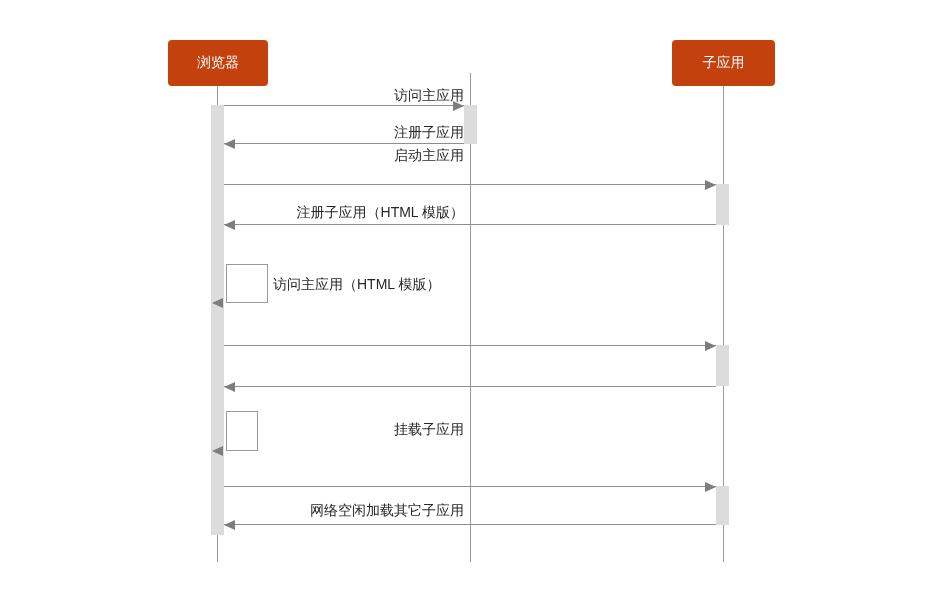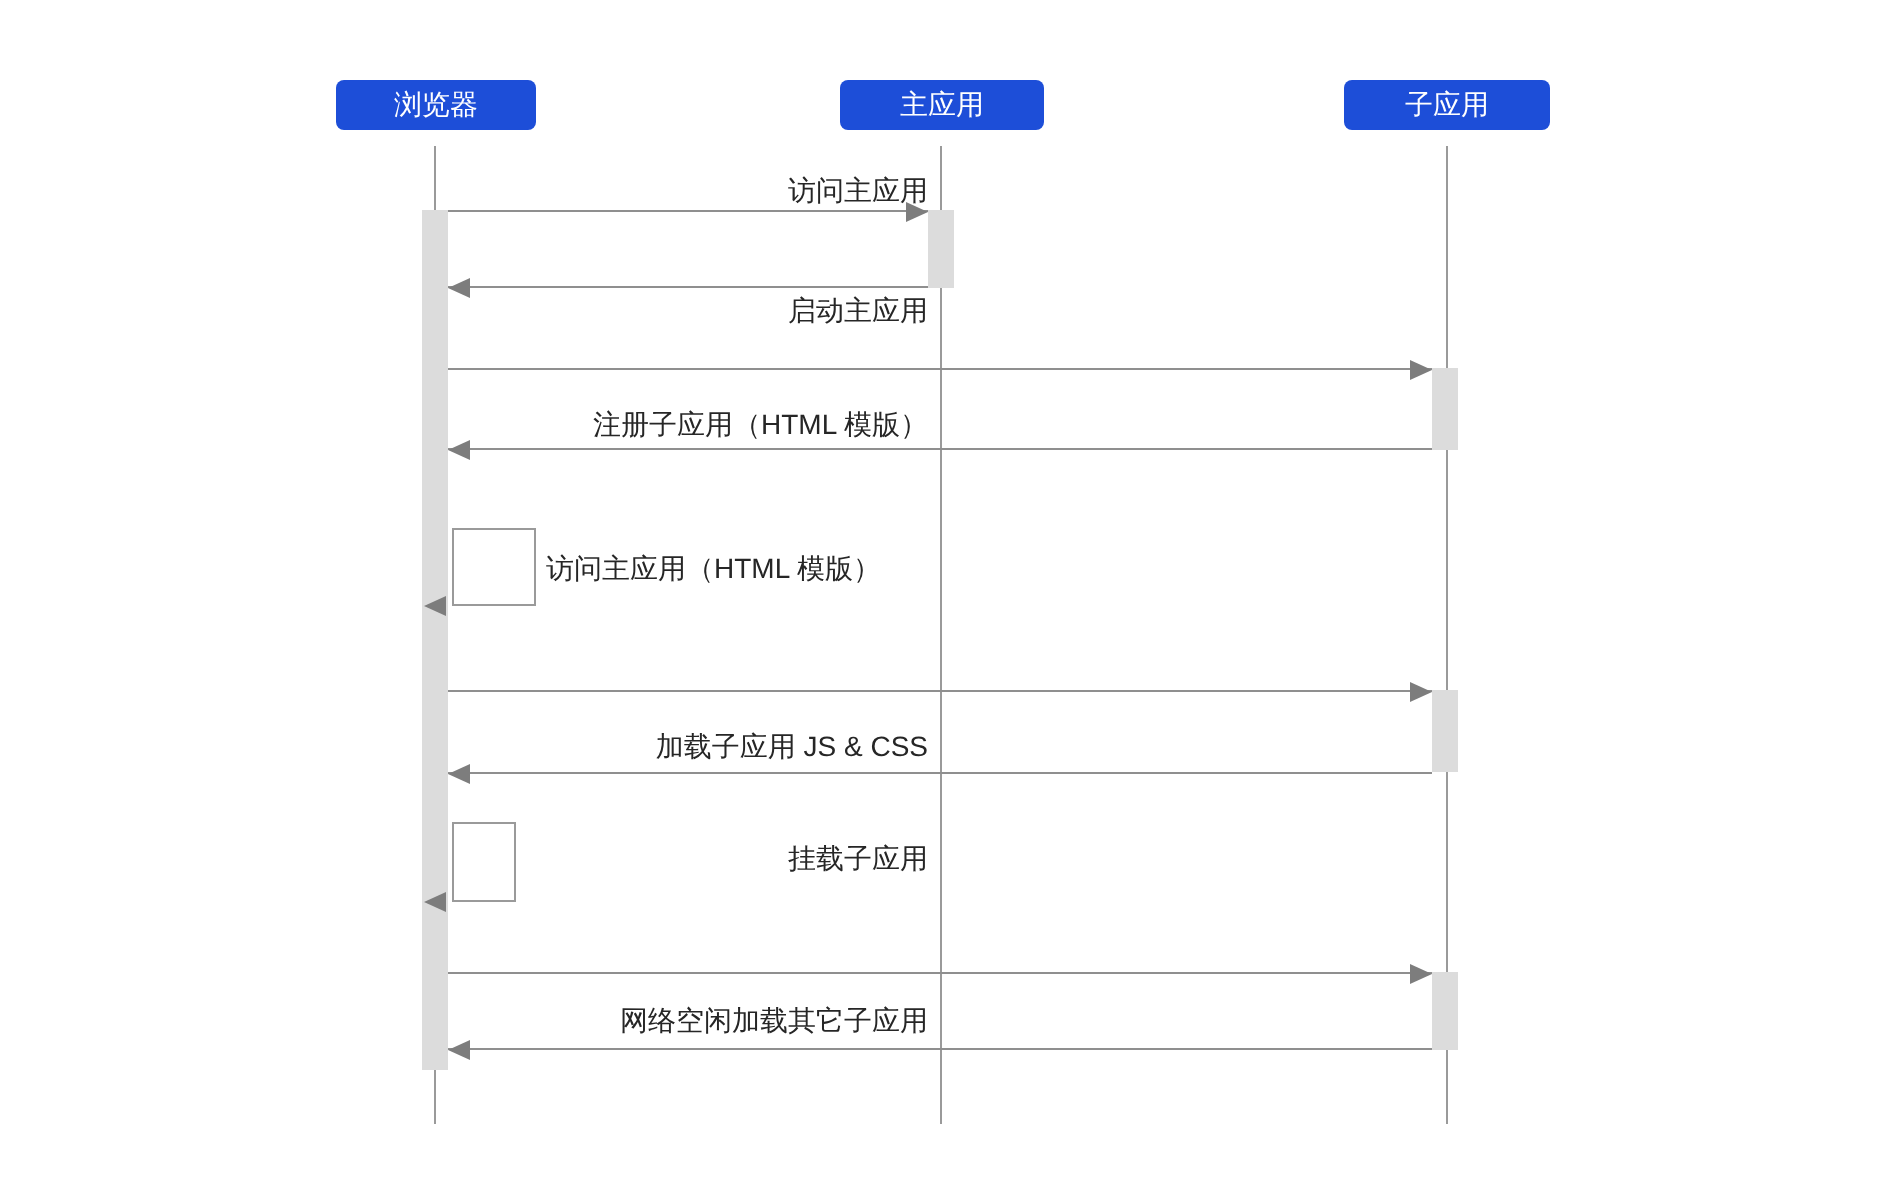--- a/index.html
+++ b/index.html
@@ -12,22 +12,22 @@
     position: relative;
     width: 941px;
     height: 600px;
     background: #ffffff;
     overflow: hidden;
   }
   
   .actor {
     position: absolute;
     top: 40px;
-    height: 25px;
-    background: #1d4ed8;
+    height: 46px;
+    background: #c2410c;
     color: #ffffff;
     border-radius: 4px;
     font-size: 14px;
     display: flex;
     align-items: center;
     justify-content: center;
     box-sizing: border-box;
   }
   
   .lifeline {
@@ -113,50 +113,47 @@
 
   <div class="activation" style="left:211px; top:105px; height:430px"></div>
   <div class="activation" style="left:464px; top:105px; height:39px"></div>
   <div class="activation" style="left:716px; top:184px; height:41px"></div>
   <div class="activation" style="left:716px; top:345px; height:41px"></div>
   <div class="activation" style="left:716px; top:486px; height:39px"></div>
 
   <div class="actor" style="left:168px; width:100px">
     <span>浏览器</span>
   </div>
-  <div class="actor" style="left:420px; width:102px">
-    <span>主应用</span>
-  </div>
   <div class="actor" style="left:672px; width:103px">
     <span>子应用</span>
   </div>
 
   <div class="lbl" style="top:86px">访问主应用</div>
   <div class="arrow-line" style="left:224px; top:105px; width:240px"></div>
   <div class="ah-r" style="left:453px; top:101px"></div>
 
+  <div class="lbl" style="top:123px">注册子应用</div>
   <div class="arrow-line" style="left:224px; top:143px; width:240px"></div>
   <div class="ah-l" style="left:224px; top:139px"></div>
   <div class="lbl" style="top:146px">启动主应用</div>
 
   <div class="arrow-line" style="left:224px; top:184px; width:492px"></div>
   <div class="ah-r" style="left:705px; top:180px"></div>
 
   <div class="lbl" style="top:203px">注册子应用（HTML 模版）</div>
   <div class="arrow-line" style="left:224px; top:224px; width:492px"></div>
   <div class="ah-l" style="left:224px; top:220px"></div>
 
   <div class="self-loop" style="left:226px; top:264px; width:42px; height:39px"></div>
   <div class="ah-l" style="left:212px; top:298px"></div>
   <div class="lbl-left" style="left:273px; top:275px">访问主应用（HTML 模版）</div>
 
   <div class="arrow-line" style="left:224px; top:345px; width:492px"></div>
   <div class="ah-r" style="left:705px; top:341px"></div>
 
-  <div class="lbl" style="top:364px">加载子应用 JS &amp; CSS</div>
   <div class="arrow-line" style="left:224px; top:386px; width:492px"></div>
   <div class="ah-l" style="left:224px; top:382px"></div>
 
   <div class="self-loop" style="left:226px; top:411px; width:32px; height:40px"></div>
   <div class="ah-l" style="left:212px; top:446px"></div>
   <div class="lbl" style="top:420px">挂载子应用</div>
 
   <div class="arrow-line" style="left:224px; top:486px; width:492px"></div>
   <div class="ah-r" style="left:705px; top:482px"></div>
 

